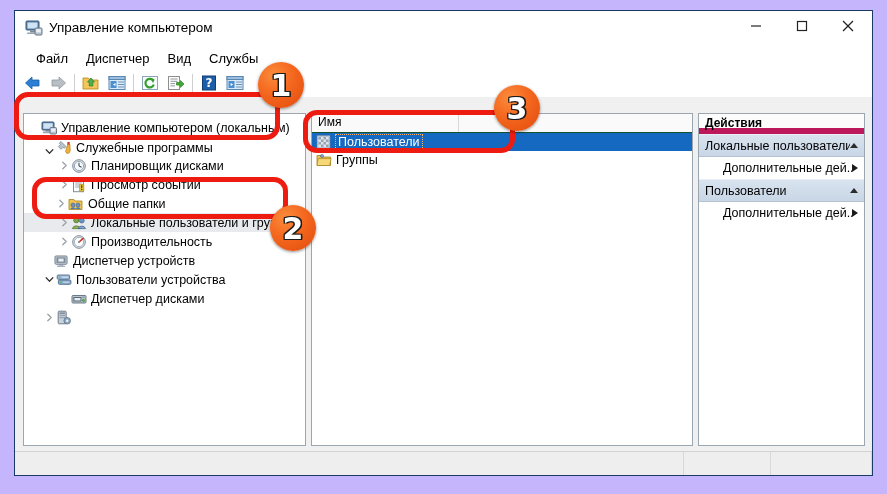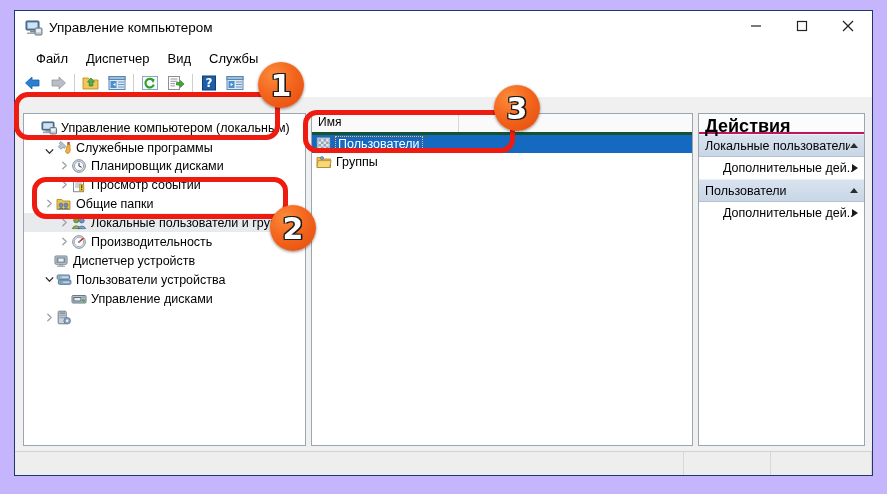--- a/index.html
+++ b/index.html
@@ -40,30 +40,30 @@
   
   #tree{padding:4px 0 0 0;font-size:12.5px;color:#000;}
   .trow{display:flex;align-items:center;height:19px;white-space:nowrap;cursor:default;}
   .trow.sel{background:#e8eaed;}
   .chev{width:13px;min-width:13px;display:flex;align-items:center;justify-content:center;color:#8d9094;font-size:11px;}
   .chev.open{color:#3a3a3a;}
   .ticon{width:16px;min-width:16px;height:16px;margin-right:4px;display:flex;align-items:center;justify-content:center;}
   .tlabel{line-height:16px;}
 
   
-  #list-header{height:18px;background:#fafafa;border-bottom:3px solid #14532d;display:flex;}
+  #list-header{height:18px;background:#fafafa;border-bottom:1px solid #14532d;display:flex;}
   #list-header .col{font-size:12px;color:#000;padding:1px 0 0 6px;border-right:1px solid #d8d8d8;}
   .lrow{display:flex;align-items:center;height:18px;padding-left:4px;font-size:12.5px;cursor:default;}
   .lrow.sel{background:#1669c1;color:#fff;}
   .lrow.sel .lname{outline:1px dotted #ffb46b;padding:0 2px;}
   .licon{width:16px;min-width:16px;height:16px;margin-right:4px;display:flex;align-items:center;justify-content:center;}
 
   
-  #act-title{height:20px;background:#fcfcfc;border-bottom:2px solid #be185d;
-             font-size:18px;font-weight:bold;color:#000;padding:2px 0 0 6px;box-sizing:border-box;}
+  #act-title{height:20px;background:#fcfcfc;border-bottom:6px solid #be185d;
+             font-size:12px;font-weight:bold;color:#000;padding:2px 0 0 6px;box-sizing:border-box;}
   .act-group{height:21px;background:linear-gradient(#d9e3ef,#c8d6e6);border-bottom:1px solid #b4c2d2;
              border-top:1px solid #e9f0f7;display:flex;align-items:center;padding:0 6px;font-size:12.5px;color:#000;}
   .act-group .g-label{flex:1;white-space:nowrap;overflow:hidden;}
   .act-item{height:22px;display:flex;align-items:center;padding:0 6px 0 24px;font-size:12.5px;color:#000;cursor:default;}
   .act-item .a-label{flex:1;white-space:nowrap;overflow:hidden;}
   .caret-up{width:0;height:0;border-left:4px solid transparent;border-right:4px solid transparent;border-bottom:5px solid #2b2b2b;}
   .caret-right{width:0;height:0;border-top:4px solid transparent;border-bottom:4px solid transparent;border-left:6px solid #1a1a1a;}
 
   
   #statusbar{position:absolute;left:0;right:0;bottom:0;height:23px;background:#eeeeee;
@@ -259,21 +259,21 @@
                   <rect x="2.5" y="1.2" width="10" height="2.6" fill="#8fb3d4" stroke="#7f8c97"></rect>
                   <line x1="4.2" y1="6" x2="10.8" y2="6" stroke="#9aa6b1"></line>
                   <line x1="4.2" y1="8" x2="10.8" y2="8" stroke="#9aa6b1"></line>
                   <line x1="4.2" y1="10" x2="9" y2="10" stroke="#9aa6b1"></line>
                   <path d="M8.6 7.5 L12.8 7.5 L12.8 14 L8.6 14 Z" fill="#f3d03e" stroke="#b1901c" stroke-width=".7"></path>
                   <text x="10.7" y="13" font-size="6.5" font-weight="bold" fill="#3a2f00" text-anchor="middle" font-family="DejaVu Sans, sans-serif">!</text>
                 </svg>
               </span>
               <span class="tlabel">Просмотр событий</span>
             </div>
-            <div class="trow" style="padding-left: 19px;">
+            <div class="trow" style="padding-left: 31px;">
               <span class="chev">
                 <svg width="9" height="9" viewBox="0 0 9 9">
                   <path d="M2.8 1.2 L6.2 4.5 L2.8 7.8" fill="none" stroke="#9aa0a6" stroke-width="1.3" stroke-linecap="round" stroke-linejoin="round"></path>
                 </svg>
               </span>
               <span class="ticon">
                 <svg width="16" height="16" viewBox="0 0 16 16">
                   <path d="M1 3.5 L1 13.5 L14 13.5 L14 5 L7.2 5 L5.9 3.5 Z" fill="#f0c44e" stroke="#a8821c" stroke-width=".8"></path>
                   <circle cx="5" cy="9" r="2" fill="#6d93c4" stroke="#3f5f8c" stroke-width=".6"></circle>
                   <circle cx="10" cy="9" r="2" fill="#6d93c4" stroke="#3f5f8c" stroke-width=".6"></circle>
@@ -350,21 +350,21 @@
               <span class="chev"></span>
               <span class="ticon">
                 <svg width="16" height="16" viewBox="0 0 16 16">
                   <rect x="1" y="4.5" width="14" height="7.5" rx="1" fill="#b9c5cf" stroke="#6d7a86"></rect>
                   <rect x="2.4" y="6" width="8" height="4.5" fill="#5d6b78"></rect>
                   <rect x="3.4" y="7" width="6" height="2.5" fill="#e5ecf2"></rect>
                   <circle cx="12.5" cy="9.5" r="1.2" fill="#53c24a" stroke="#2f7a2a" stroke-width=".5"></circle>
                   <rect x="11.2" y="5.6" width="2.6" height="1.3" fill="#8b98a4"></rect>
                 </svg>
               </span>
-              <span class="tlabel">Управление дисками</span>
+              <span class="tlabel">Диспетчер дисками</span>
             </div>
             <div class="trow" style="padding-left: 19px;">
               <span class="chev">
                 <svg width="9" height="9" viewBox="0 0 9 9">
                   <path d="M2.8 1.2 L6.2 4.5 L2.8 7.8" fill="none" stroke="#9aa0a6" stroke-width="1.3" stroke-linecap="round" stroke-linejoin="round"></path>
                 </svg>
               </span>
               <span class="ticon">
                 <svg width="16" height="16" viewBox="0 0 16 16">
                   <rect x="2.2" y="1.2" width="8" height="12.6" rx="1" fill="#c8d2db" stroke="#6f7c88"></rect>

